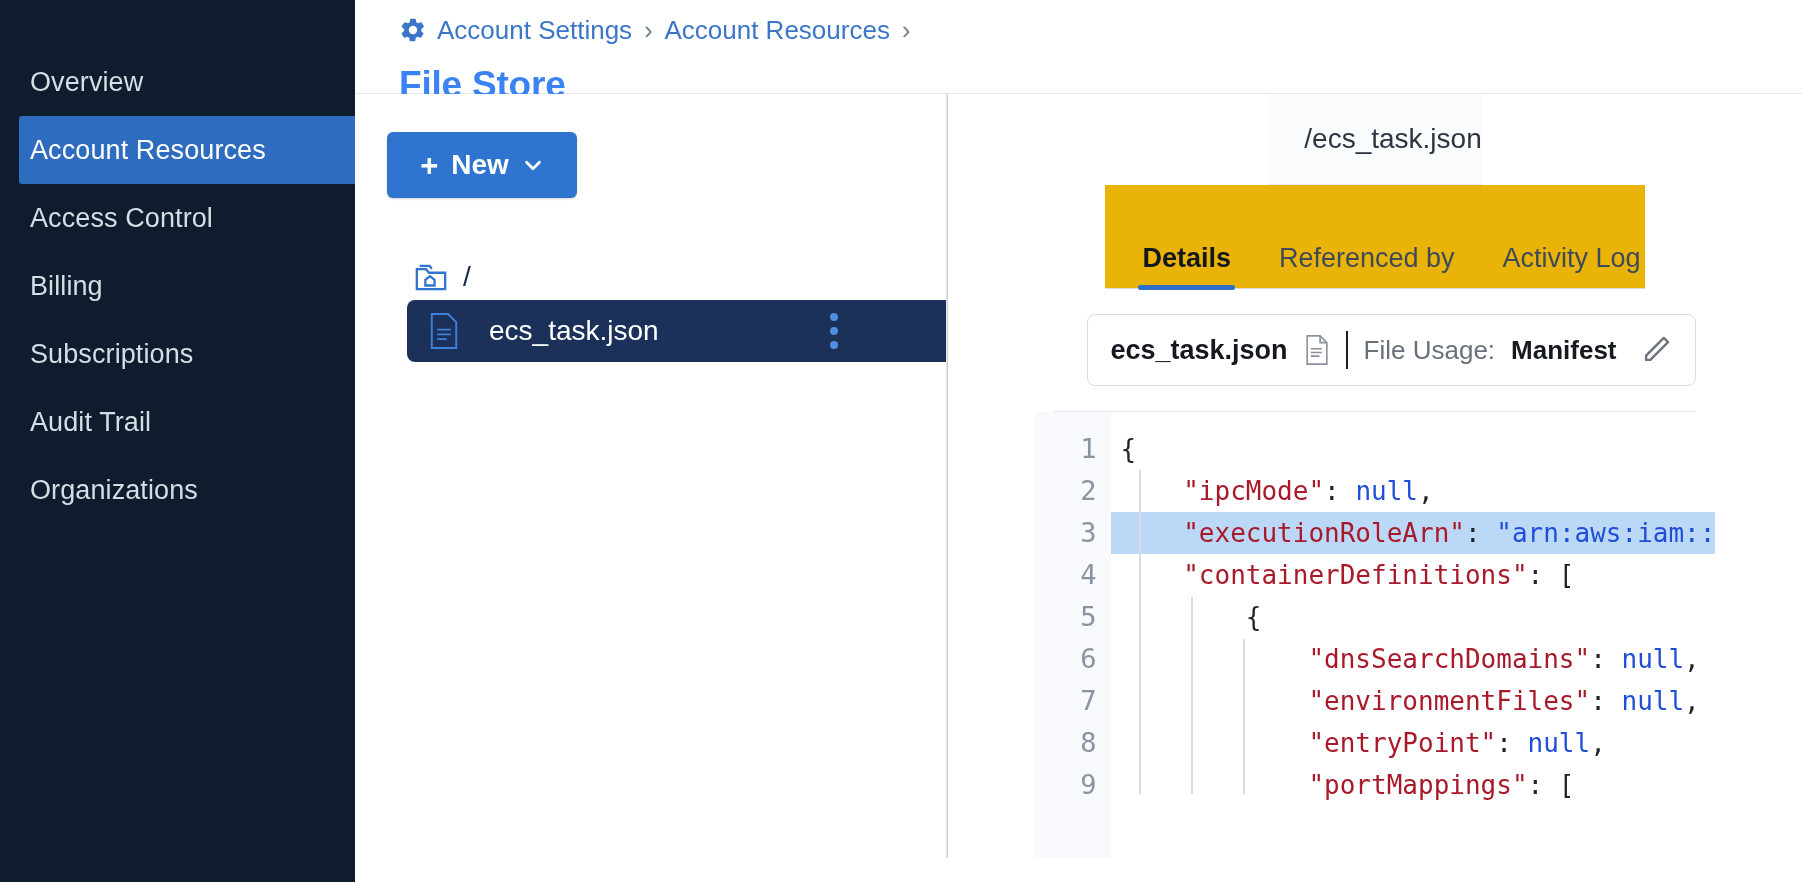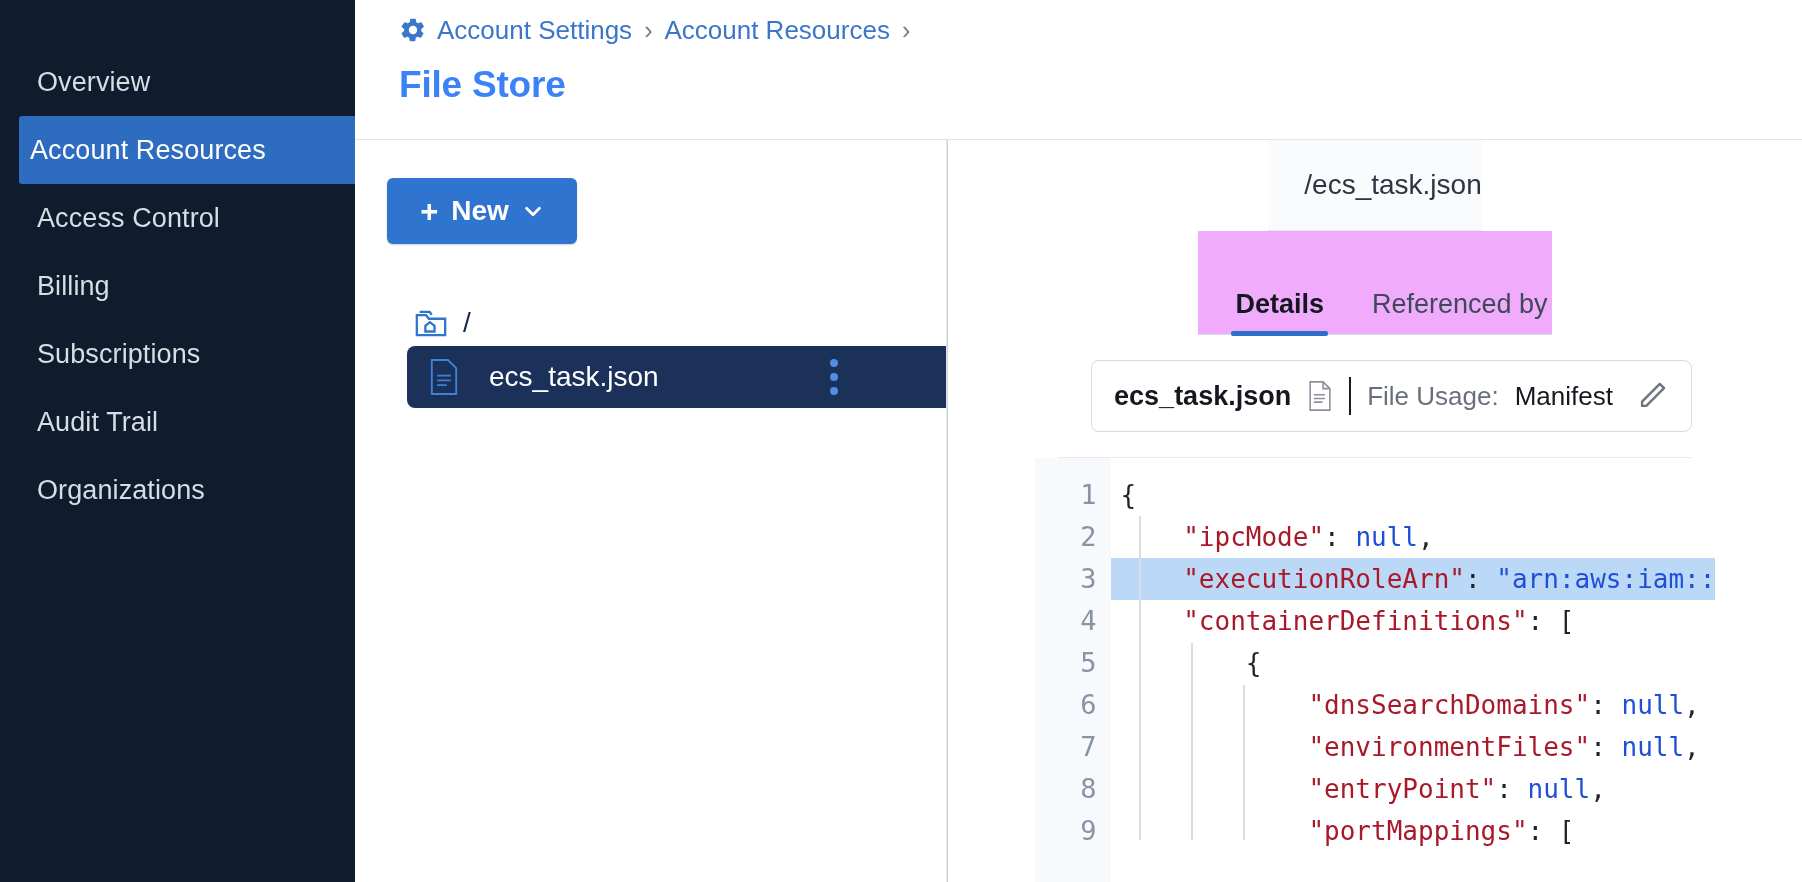--- a/index.html
+++ b/index.html
@@ -21,35 +21,34 @@
   }
   .nav-item {
     height: 68px;
     display: flex;
     align-items: center;
     padding-left: 30px;
     color: #d7dde4;
     font-size: 27px;
     letter-spacing: .1px;
     cursor: pointer;
-    margin-left: 7px;
   }
   .nav-item.active {
     background: #2e6cc0;
     color: #ffffff;
     margin-left: 19px;
     padding-left: 11px;
     border-radius: 3px 0 0 3px;
   }
 
   
   .main { flex: 1 1 auto; height: 882px; position: relative; background: #fff; }
 
   .topbar {
-    height: 140px;
+    height: 94px;
     background: #ffffff;
     padding: 8px 0 0 44px;
     border-bottom: 1px solid #e3e6ea;
     position: relative;
   }
   .breadcrumb {
     display: flex; align-items: center;
     height: 44px;
     gap: 10px;
     font-size: 26px;
@@ -136,21 +135,21 @@
     display: flex; align-items: center;
     padding-left: 36px;
     font-size: 28px; color: #2d3542;
   }
   .tabs {
     height: 104px;
     display: flex; align-items: flex-end;
     padding-left: 33px;
     border-bottom: 1px solid #d9dde3;
     gap: 40px;
-    background: #f0abfc;
+    background: #eab308;
   }
   .tab {
     font-size: 27px;
     color: #3f4a59;
     padding: 0 4px 14px 4px;
     cursor: pointer;
     position: relative;
   }
   .tab.active { color: #13181f; font-weight: bold; }
   .tab.active::after {
@@ -170,21 +169,21 @@
     border-radius: 8px;
     display: flex; align-items: center;
     padding: 0 22px;
     gap: 16px;
     background: #fff;
   }
   .usage-file { font-size: 27px; font-weight: bold; color: #15191f; white-space: nowrap; }
   .doc-icon { width: 26px; height: 32px; display:block; }
   .divider { width: 2px; height: 38px; background: #1a1d22; }
   .usage-label { font-size: 26px; color: #69707c; white-space: nowrap; }
-  .usage-value { font-size: 26px; color: #16191e; white-space: nowrap; }
+  .usage-value { font-size: 26px; color: #16191e; white-space: nowrap; font-weight: bold; }
   .pencil-icon { width: 34px; height: 34px; display:block; margin-left: 6px; cursor: pointer; }
 
   
   .editor {
     flex: 1 1 auto;
     display: flex;
     background: #ffffff;
     overflow: hidden;
     position: relative;
     font-family: "DejaVu Sans Mono", monospace;
@@ -303,20 +302,21 @@
             </div>
         </div>
       </div>
 
       <div class="details-panel">
         <div class="path-header">/ecs_task.json</div>
 
         <div class="tabs" id="tabs">
             <div class="tab active">Details</div>
             <div class="tab">Referenced by</div>
+            <div class="tab">Activity Log</div>
           </div>
 
         <div class="usage-zone">
           <div class="usage-card">
             <span class="usage-file">ecs_task.json</span>
             <svg class="doc-icon" viewBox="0 0 20 26" fill="none" stroke="#8a919d" stroke-width="1.3">
               <path d="M2 1.5h10.5L18 7v17.5H2z" fill="#fff"></path>
               <path d="M12.5 1.5V7H18"></path>
               <path d="M5 12h9M5 15h9M5 18h7"></path>
             </svg>

